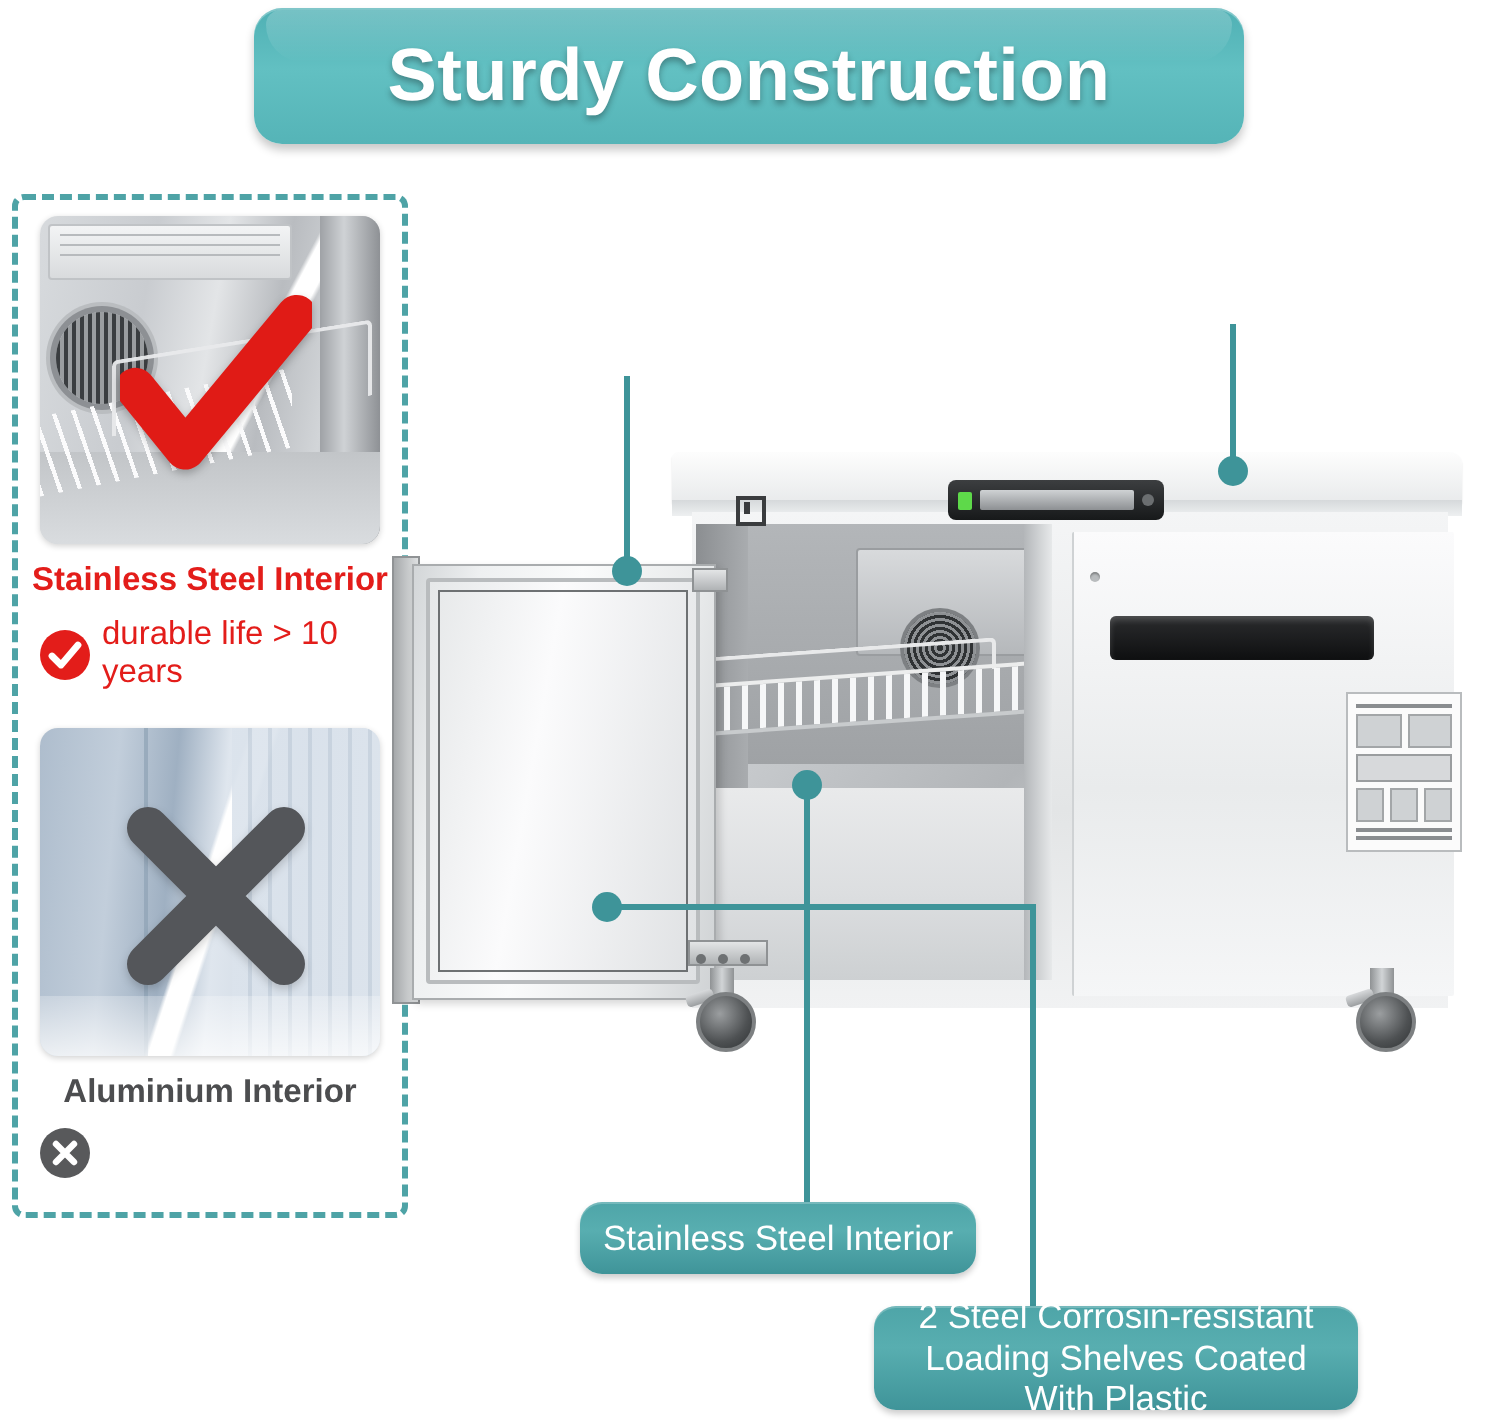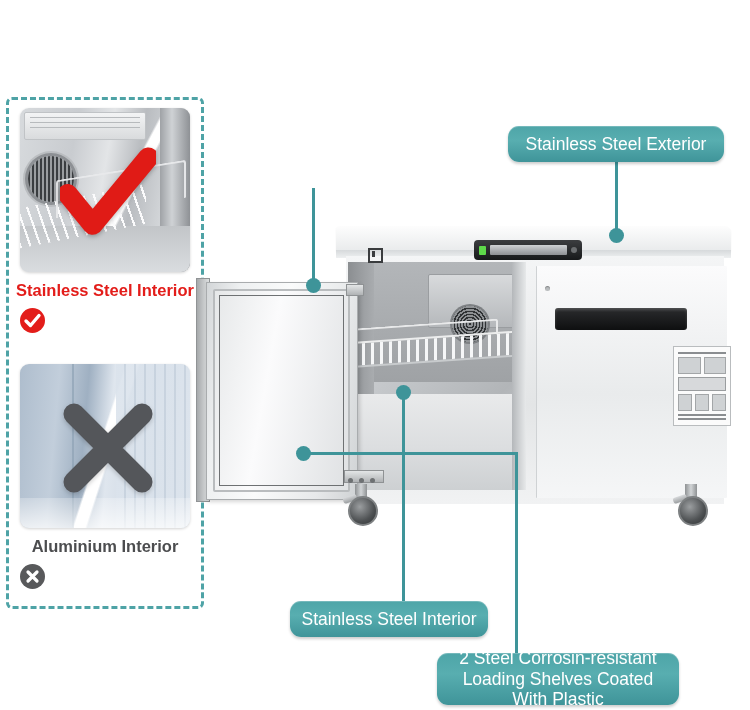--- a/index.html
+++ b/index.html
@@ -295,20 +295,23 @@
     transform:rotate(-18deg);
   }
   #caster-left{left:152px;top:258px;}
   #caster-right{left:482px;top:258px;}
 </style>
 </head>
 <body>
 
 <div class="stage">
 
+  <div class="title-banner">
+    <div class="title-text">Sturdy Construction</div>
+  </div>
 
   <div class="compare-panel">
 
     <div class="cmp-block good">
       <div class="photo ph-ss">
         <div class="sidewall"></div>
         <div class="floor"></div>
         <div class="topbar">
             <i></i>
             <i></i>
@@ -321,20 +324,21 @@
           <path d="M8 50 L34 82 L92 12" fill="none" stroke="#e01b16" stroke-width="21" stroke-linecap="round" stroke-linejoin="round"></path>
         </svg>
       </div>
       <div class="cmp-title good">Stainless Steel Interior</div>
       <div class="cmp-life good">
         <span class="badge ok">
           <svg width="25" height="25" viewBox="0 0 25 25">
             <path d="M6 13 L10.5 17.5 L19 7.5" fill="none" stroke="#fff" stroke-width="3.4" stroke-linecap="round" stroke-linejoin="round"></path>
           </svg>
         </span>
+        <span>durable life &gt; 10 years</span>
       </div>
     </div>
 
     <div class="cmp-block bad">
       <div class="photo ph-al">
         <div class="ribs"></div>
         <div class="panelline"></div>
         <div class="lowband"></div>
         <svg class="x-mark" viewBox="0 0 100 100">
           <path d="M16 16 L84 84 M84 16 L16 84" fill="none" stroke="#54565a" stroke-width="21" stroke-linecap="round"></path>
@@ -423,23 +427,20 @@
 
   <div class="dot" style="left:296px;top:446px;"></div>
   <div class="lead h" style="left:303px;top:452px;width:101px;"></div>
   <div class="lead v" style="left:402px;top:452px;height:150px;"></div>
 
   <div class="dot" style="left:396px;top:385px;"></div>
   <div class="lead v" style="left:515px;top:452px;height:202px;"></div>
   <div class="lead h" style="left:403px;top:452px;width:114px;"></div>
   <div class="lead v" style="left:402px;top:392px;height:62px;"></div>
 
-  <div class="pill" id="pill-exterior">
-    <span>Stainless Steel Exterior</span>
-  </div>
   <div class="pill" id="pill-interior">
     <span>Stainless Steel Interior</span>
   </div>
   <div class="pill" id="pill-shelves">
     <span>2 Steel Corrosin-resistant Loading Shelves Coated With Plastic</span>
   </div>
 
 </div>
 
 </body></html>

